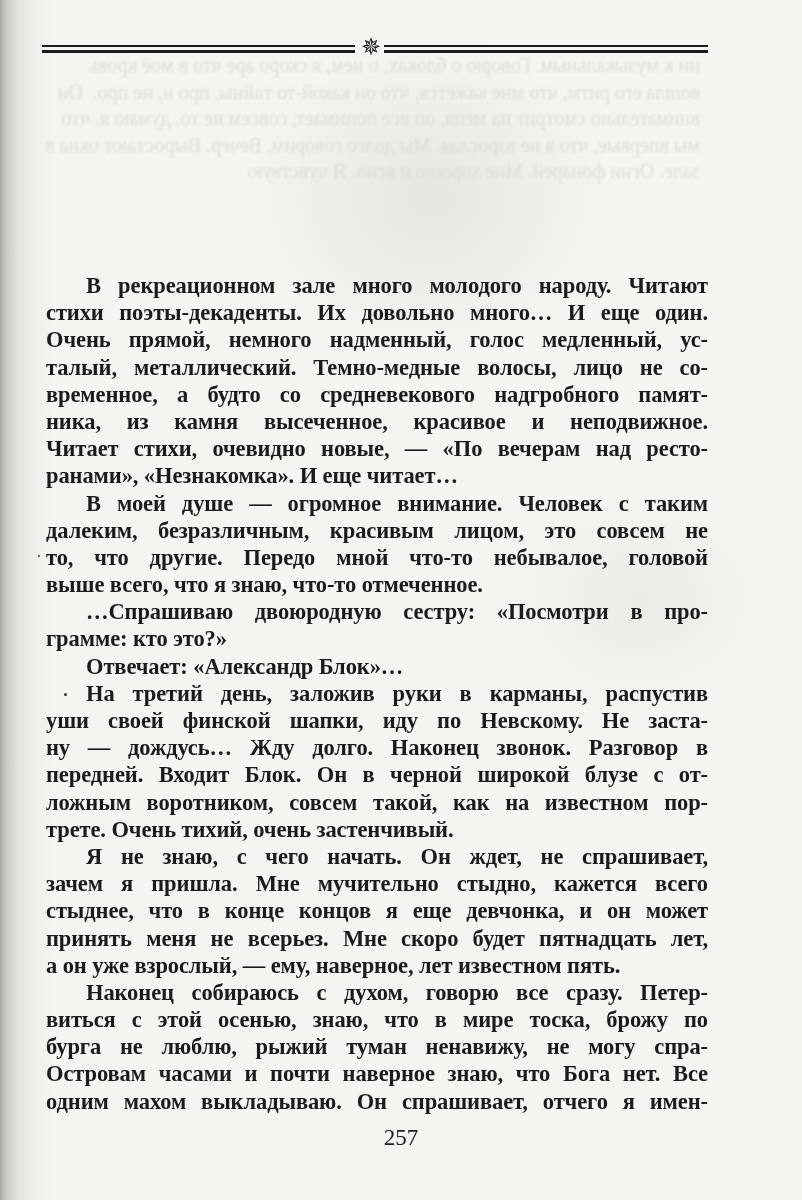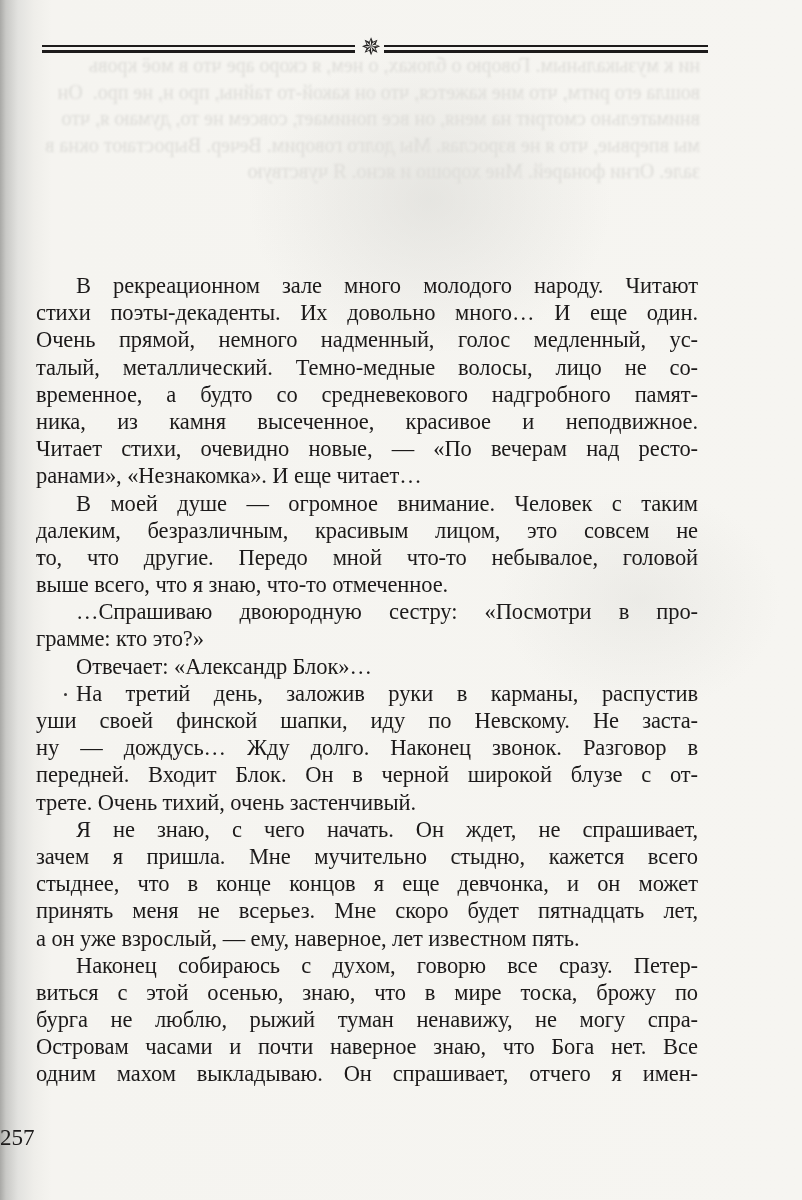--- a/index.html
+++ b/index.html
@@ -35,26 +35,27 @@
     box-sizing:border-box;
   }
   .rule-left { left:0; width:313px; }
   .rule-right { left:342px; width:324px; }
   .ornament {
     position:absolute; left:318px; top:-7px; width:22px; height:22px;
     font-size:24px; line-height:22px; text-align:center; color:#1d1b1b;
     font-family:"DejaVu Sans", sans-serif;
   }
   .text {
-    position:absolute; left:36px; top:272px; width:662px;
+    position:absolute; left:46px; top:272px; width:662px;
     font-size:22.5px; line-height:27.2px;
     letter-spacing:-0.1px;
+    font-weight:bold;
   }
   .page-number {
-    position:absolute; left:0; width:802px; top:1125px; text-align:left;
+    position:absolute; left:0; width:802px; top:1125px; text-align:center;
     font-size:23px; color:#1c1a1a;
   }
   .dot { position:absolute; width:3px; height:3px; border-radius:50%; background:#3a3838; }
 </style>
 </head>
 <body>
 
 <div class="page">
   <div class="speckle"></div>
 
@@ -81,20 +82,21 @@
       <div class="line-row" style="display: block; height: 27.2px; white-space: normal; text-align: justify; text-align-last: justify; padding-left: 0px; overflow: hidden;">далеким, безразличным, красивым лицом, это совсем не</div>
       <div class="line-row" style="display: block; height: 27.2px; white-space: normal; text-align: justify; text-align-last: justify; padding-left: 0px; overflow: hidden;">то, что другие. Передо мной что-то небывалое, головой</div>
       <div class="line-row" style="display: block; height: 27.2px; white-space: normal; text-align: right; text-align-last: left; padding-left: 0px; overflow: hidden;">выше всего, что я знаю, что-то отмеченное.</div>
       <div class="line-row" style="display: block; height: 27.2px; white-space: normal; text-align: justify; text-align-last: justify; padding-left: 40px; overflow: hidden;">…Спрашиваю двоюродную сестру: «Посмотри в про-</div>
       <div class="line-row" style="display: block; height: 27.2px; white-space: normal; text-align: left; text-align-last: left; padding-left: 0px; overflow: hidden;">грамме: кто это?»</div>
       <div class="line-row" style="display: block; height: 27.2px; white-space: normal; text-align: left; text-align-last: left; padding-left: 40px; overflow: hidden;">Отвечает: «Александр Блок»…</div>
       <div class="line-row" style="display: block; height: 27.2px; white-space: normal; text-align: justify; text-align-last: justify; padding-left: 40px; overflow: hidden;">На третий день, заложив руки в карманы, распустив</div>
       <div class="line-row" style="display: block; height: 27.2px; white-space: normal; text-align: justify; text-align-last: justify; padding-left: 0px; overflow: hidden;">уши своей финской шапки, иду по Невскому. Не заста-</div>
       <div class="line-row" style="display: block; height: 27.2px; white-space: normal; text-align: justify; text-align-last: justify; padding-left: 0px; overflow: hidden;">ну — дождусь… Жду долго. Наконец звонок. Разговор в</div>
       <div class="line-row" style="display: block; height: 27.2px; white-space: normal; text-align: justify; text-align-last: justify; padding-left: 0px; overflow: hidden;">передней. Входит Блок. Он в черной широкой блузе с от-</div>
+      <div class="line-row" style="display: block; height: 27.2px; white-space: normal; text-align: justify; text-align-last: justify; padding-left: 0px; overflow: hidden;">ложным воротником, совсем такой, как на известном пор-</div>
       <div class="line-row" style="display: block; height: 27.2px; white-space: normal; text-align: left; text-align-last: left; padding-left: 0px; overflow: hidden;">трете. Очень тихий, очень застенчивый.</div>
       <div class="line-row" style="display: block; height: 27.2px; white-space: normal; text-align: justify; text-align-last: justify; padding-left: 40px; overflow: hidden;">Я не знаю, с чего начать. Он ждет, не спрашивает,</div>
       <div class="line-row" style="display: block; height: 27.2px; white-space: normal; text-align: justify; text-align-last: justify; padding-left: 0px; overflow: hidden;">зачем я пришла. Мне мучительно стыдно, кажется всего</div>
       <div class="line-row" style="display: block; height: 27.2px; white-space: normal; text-align: justify; text-align-last: justify; padding-left: 0px; overflow: hidden;">стыднее, что в конце концов я еще девчонка, и он может</div>
       <div class="line-row" style="display: block; height: 27.2px; white-space: normal; text-align: justify; text-align-last: justify; padding-left: 0px; overflow: hidden;">принять меня не всерьез. Мне скоро будет пятнадцать лет,</div>
       <div class="line-row" style="display: block; height: 27.2px; white-space: normal; text-align: left; text-align-last: left; padding-left: 0px; overflow: hidden;">а он уже взрослый, — ему, наверное, лет известном пять.</div>
       <div class="line-row" style="display: block; height: 27.2px; white-space: normal; text-align: justify; text-align-last: justify; padding-left: 40px; overflow: hidden;">Наконец собираюсь с духом, говорю все сразу. Петер-</div>
       <div class="line-row" style="display: block; height: 27.2px; white-space: normal; text-align: justify; text-align-last: justify; padding-left: 0px; overflow: hidden;">виться с этой осенью, знаю, что в мире тоска, брожу по</div>
       <div class="line-row" style="display: block; height: 27.2px; white-space: normal; text-align: justify; text-align-last: justify; padding-left: 0px; overflow: hidden;">бурга не люблю, рыжий туман ненавижу, не могу спра-</div>
       <div class="line-row" style="display: block; height: 27.2px; white-space: normal; text-align: justify; text-align-last: justify; padding-left: 0px; overflow: hidden;">Островам часами и почти наверное знаю, что Бога нет. Все</div>

